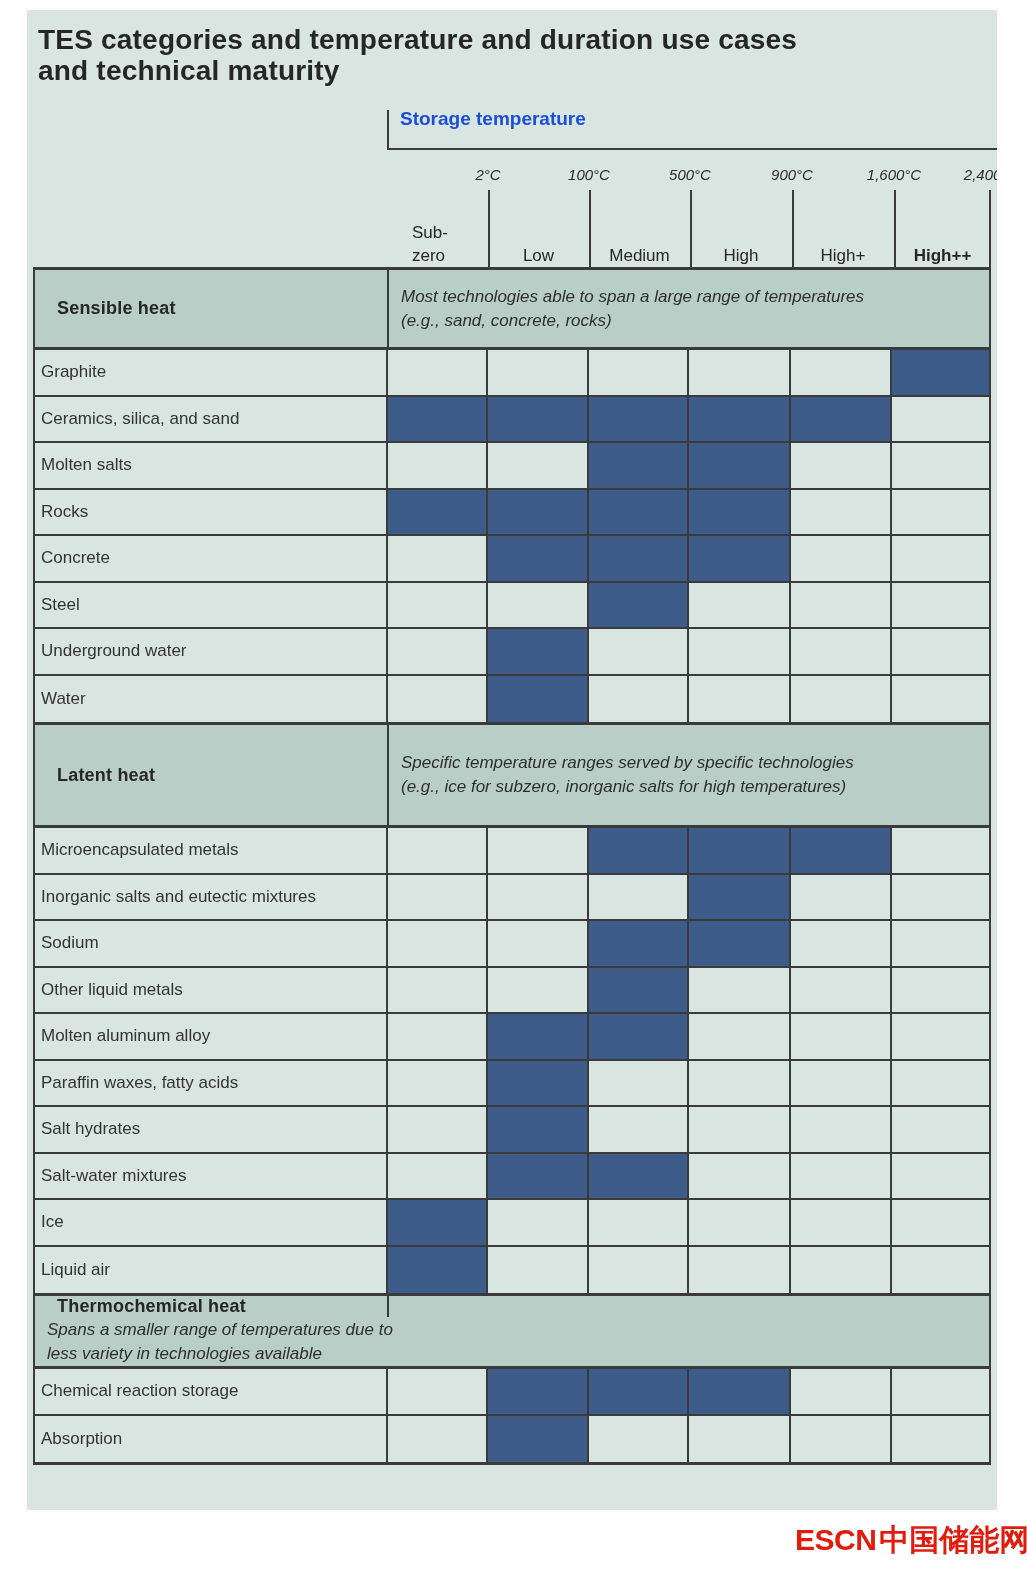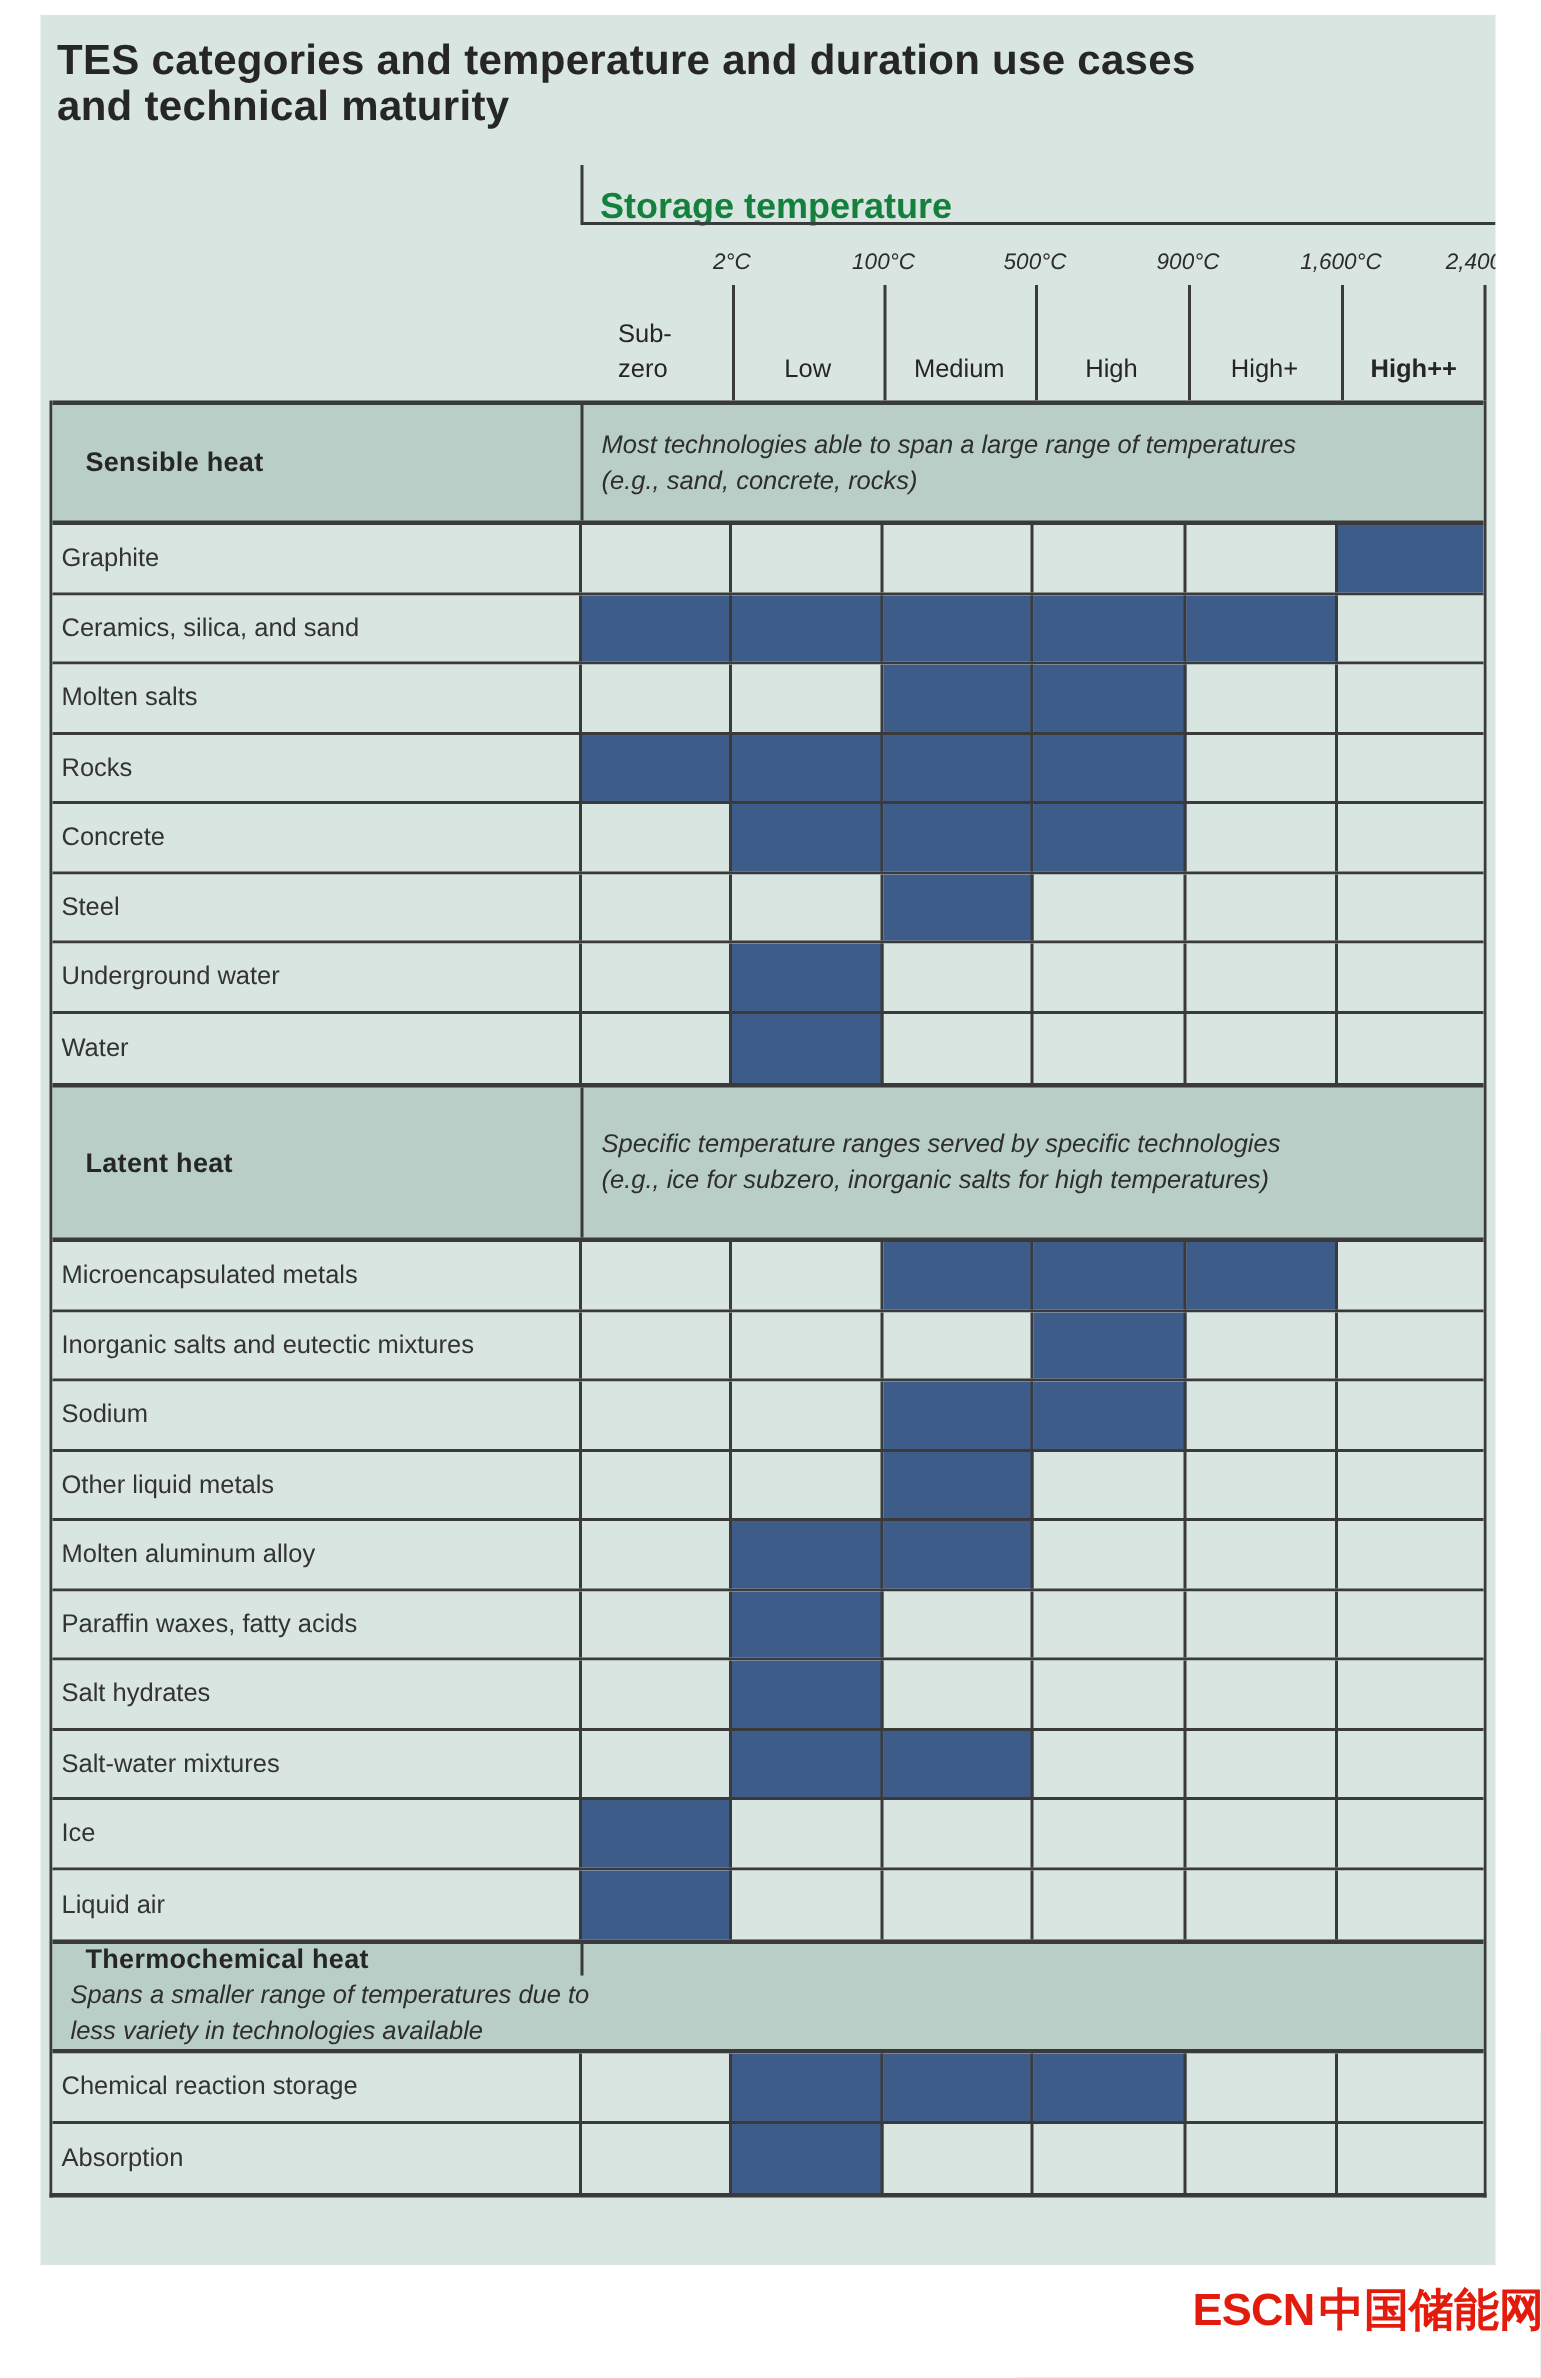--- a/index.html
+++ b/index.html
@@ -10,31 +10,31 @@
   .panel{
     position:absolute;left:27px;top:10px;width:970px;height:1500px;
     background:#d8e5e0;overflow:hidden;
   }
   #page-title{
     position:absolute;left:11px;top:14px;
     font-size:28px;font-weight:bold;color:#262626;
     line-height:31px;white-space:pre-line;letter-spacing:.2px;
   }
   #axis-vline{position:absolute;left:360px;top:100px;width:2px;height:38px;background:#3a3a3a;}
-  #axis-label{position:absolute;left:373px;top:114px;font-size:24px;font-weight:bold;color:#15803d;}
+  #axis-label{position:absolute;left:373px;top:98px;font-size:19px;font-weight:bold;color:#1d4ed8;}
   #axis-underline{position:absolute;left:360px;top:138px;width:610px;height:2px;background:#3a3a3a;}
   .temp-label{
     position:absolute;top:156px;transform:translateX(-50%);
     font-style:italic;font-size:15px;color:#2b2b2b;white-space:nowrap;
   }
   .tick{position:absolute;top:180px;width:2px;height:77px;background:#3a3a3a;}
   .col-label{
     position:absolute;top:186px;height:71px;box-sizing:border-box;
     display:flex;align-items:flex-end;justify-content:center;
-    font-size:17px;color:#262626;padding-bottom:10px;line-height:23px;
+    font-size:17px;color:#262626;line-height:23px;
   }
   .col-label.subzero{justify-content:flex-start;padding-left:25px;white-space:pre-line;}
   #tes-table{
     position:absolute;left:6px;top:257px;width:958px;box-sizing:border-box;
     border-left:2px solid #3a3a3a;border-right:2px solid #3a3a3a;border-bottom:3px solid #3a3a3a;
   }
   .sec-row{
     display:flex;background:#b9cec6;box-sizing:border-box;
     border-top:3px solid #3a3a3a;border-bottom:3px solid #3a3a3a;
   }

